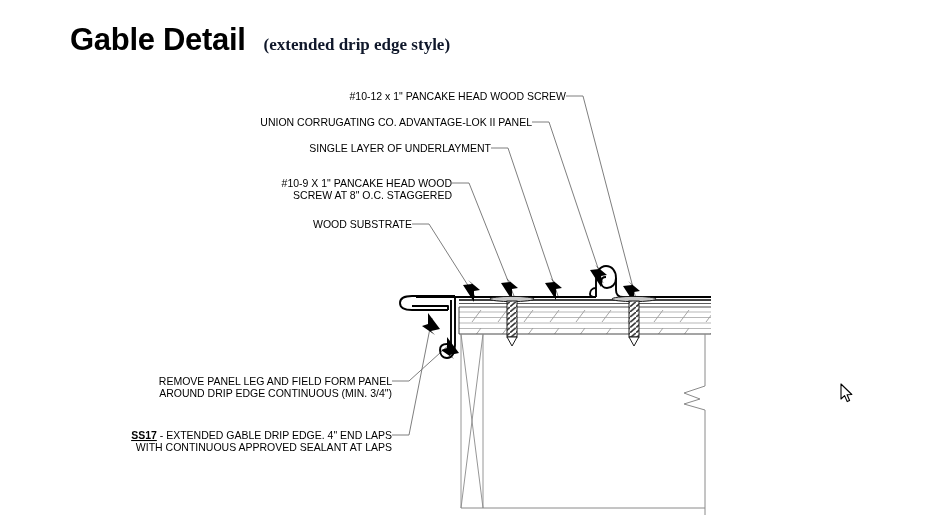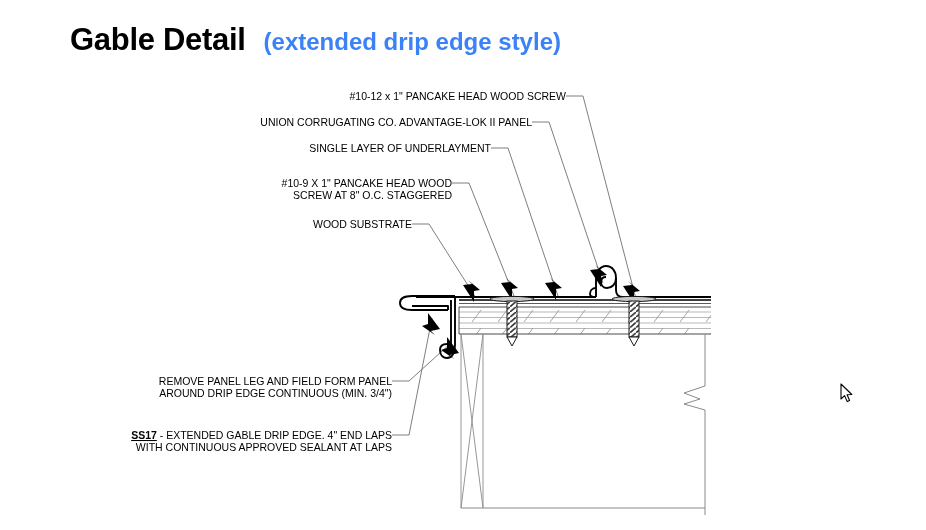--- a/index.html
+++ b/index.html
@@ -34,24 +34,25 @@
     margin-left: 48px;
   }
   .title-main {
     font-size: 31px;
     font-weight: bold;
     letter-spacing: -0.3px;
     color: #000;
     line-height: 1;
   }
   .title-sub {
-    font-size: 24px;
+    font-size: 17px;
     font-weight: bold;
-    color: #3b82f6;
+    color: #0f172a;
     line-height: 1;
+    font-family: Liberation Serif, serif;
   }
 
   
   #drawing {
     position: absolute;
     left: 0;
     top: 0;
     width: 926px;
     height: 530px;
   }

